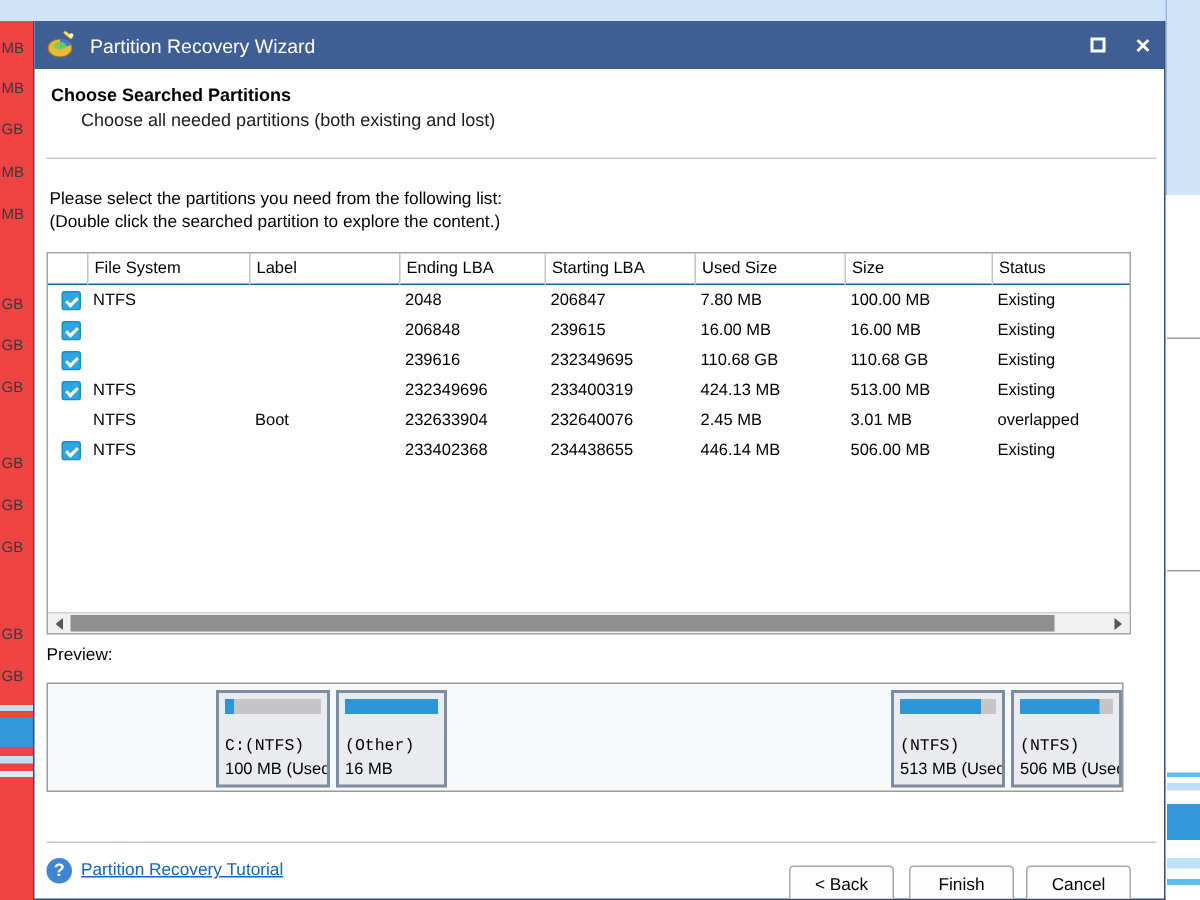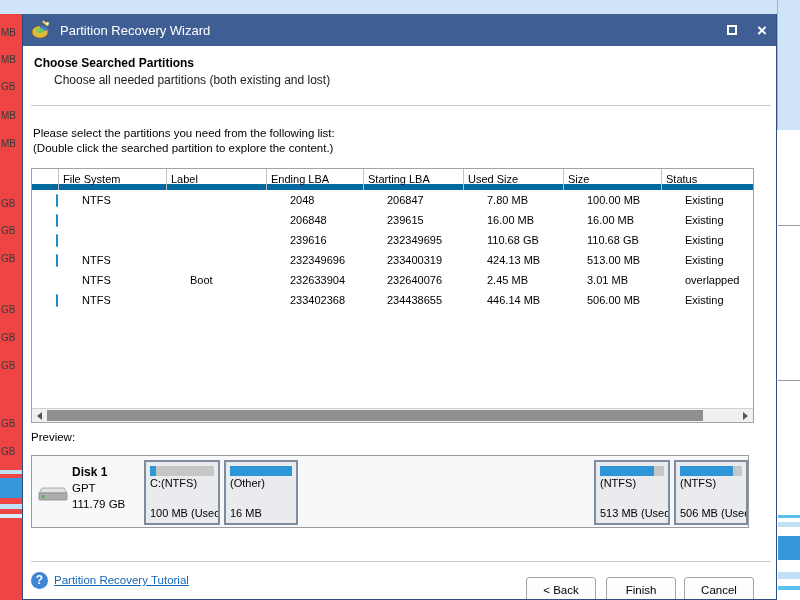--- a/index.html
+++ b/index.html
@@ -31,24 +31,24 @@
   .sep1 { position:absolute; left:8px; top:91px; width:740px; height:1px; background:#c9c9c9; }
 
   .instr1 { position:absolute; left:10px; top:113px; font-size:11.5px; color:#000; }
   .instr2 { position:absolute; left:10px; top:128px; font-size:11.5px; color:#000; }
 
   
   .ptable { position:absolute; left:8px; top:154px; width:723px; height:255px;
     border:1px solid #a3a3a3; background:#ffffff; }
   .trow { display:grid; grid-template-columns:26px 108px 100px 97px 100px 100px 98px auto;
     height:20px; align-items:center; font-size:11px; color:#000; }
-  .thead { border-bottom:6px solid #0369a1; height:21px; }
+  .thead { border-bottom:1px solid #0369a1; height:21px; }
   .thead .hcell { height:21px; line-height:21px; padding-left:4px; border-left:1px solid #c2c2c2; }
   .thead .hcell.first { border-left:none; }
-  .tcell { padding-left:4px; overflow:hidden; white-space:nowrap;margin-left:20px; }
+  .tcell { padding-left:4px; overflow:hidden; white-space:nowrap; }
   .cbcell { display:flex; justify-content:center; align-items:center; }
   .checkbox { width:13px; height:13px; background:#2ea7e0; border:1px solid #1b8cc7; border-radius:2px; position:relative; }
   .checkbox::after { content:""; position:absolute; left:2.5px; top:3px; width:6px; height:3px;
     border-left:2px solid #fff; border-bottom:2px solid #fff; transform:rotate(-45deg); }
 
   .hscroll { position:absolute; left:0; bottom:0; width:100%; height:14px; background:#f0f0f0;
     border-top:1px solid #d0d0d0; display:flex; }
   .sb-arrow { width:15px; height:13px; display:flex; align-items:center; justify-content:center; }
   .tri-l { width:0; height:0; border-top:4px solid transparent; border-bottom:4px solid transparent; border-right:5px solid #555; }
   .tri-r { width:0; height:0; border-top:4px solid transparent; border-bottom:4px solid transparent; border-left:5px solid #555; }
@@ -60,21 +60,21 @@
   .preview-box { position:absolute; left:8px; top:441px; width:718px; height:73px;
     border:1px solid #9b9b9b; background:#f7f8f9; }
   .diskinfo { position:absolute; left:4px; top:4px; width:106px; height:63px; }
   .disk-icon { position:absolute; left:2px; top:24px; }
   .di-name { position:absolute; left:36px; top:5px; font-size:12px; font-weight:bold; color:#000; }
   .di-type { position:absolute; left:36px; top:22px; font-size:11.5px; color:#000; }
   .di-size { position:absolute; left:36px; top:38px; font-size:11.5px; color:#000; }
   .pblock { position:absolute; top:4px; height:65px; background:#e9ebee; border:2px solid #7d8c9e; padding:3px 4px; overflow:hidden; }
   .pbar { height:10px; background:#c6c6c6; margin-top:1px; position:relative; overflow:hidden; }
   .pbar-fill { position:absolute; left:0; top:0; height:100%; background:#2e96d8; }
-  .pname { position:absolute; left:4px; bottom:34px; font-size:11px; color:#000; white-space:nowrap; }
+  .pname { position:absolute; left:4px; bottom:19px; font-size:11px; color:#000; white-space:nowrap;font-family:Liberation Mono, monospace; }
   .psize { position:absolute; left:4px; bottom:4px; font-size:11px; color:#000; white-space:nowrap; }
 
   
   .notice { position:absolute; left:10px; top:521px; width:738px; font-size:11.5px; font-weight:bold; color:#23293a; white-space:nowrap; overflow:hidden; }
   .sep2 { position:absolute; left:8px; top:547px; width:740px; height:1px; background:#c9c9c9; }
   .help-icon { position:absolute; left:8px; top:558px; width:17px; height:17px; border-radius:50%;
     background:#3f85d6; color:#fff; font-size:12px; font-weight:bold; text-align:center; line-height:17px; }
   .tutorial-link { position:absolute; left:31px; top:560px; font-size:11.5px; color:#1466b8; text-decoration:underline; cursor:pointer; }
   .btn { position:absolute; top:563px; width:70px; height:26px; background:#fdfdfd; border:1px solid #a7a7a7;
     border-radius:3px; font-size:11.5px; color:#000; text-align:center; line-height:24px; cursor:pointer; }
@@ -238,30 +238,20 @@
           <div class="sb-thumb"></div>
         </div>
       <div class="sb-arrow">
           <div class="tri-r"></div>
         </div>
     </div>
   </div>
 
   <div class="preview-label">Preview:</div>
   <div class="preview-box">
-    <div class="diskinfo">
-      <svg class="disk-icon" width="30" height="20" viewBox="0 0 30 20">
-        <polygon points="4,4 26,4 29,9 1,9" fill="#e2e2e2" stroke="#8f8f8f" stroke-width="0.7"></polygon>
-        <rect x="1" y="9" width="28" height="7" rx="1" fill="#adadad" stroke="#7e7e7e" stroke-width="0.7"></rect>
-        <circle cx="5" cy="12.5" r="1.4" fill="#3db53d"></circle>
-      </svg>
-      <div class="di-name">Disk 1</div>
-      <div class="di-type">GPT</div>
-      <div class="di-size">111.79 GB</div>
-    </div>
 
     <div class="pblock" style="left:112px;width:76px;">
       <div class="pbar">
           <div class="pbar-fill" style="width: 10%;"></div>
         </div>
       <div class="pname">C:(NTFS)</div>
       <div class="psize">100 MB (Used</div>
     </div>
     <div class="pblock" style="left:192px;width:74px;">
       <div class="pbar">

